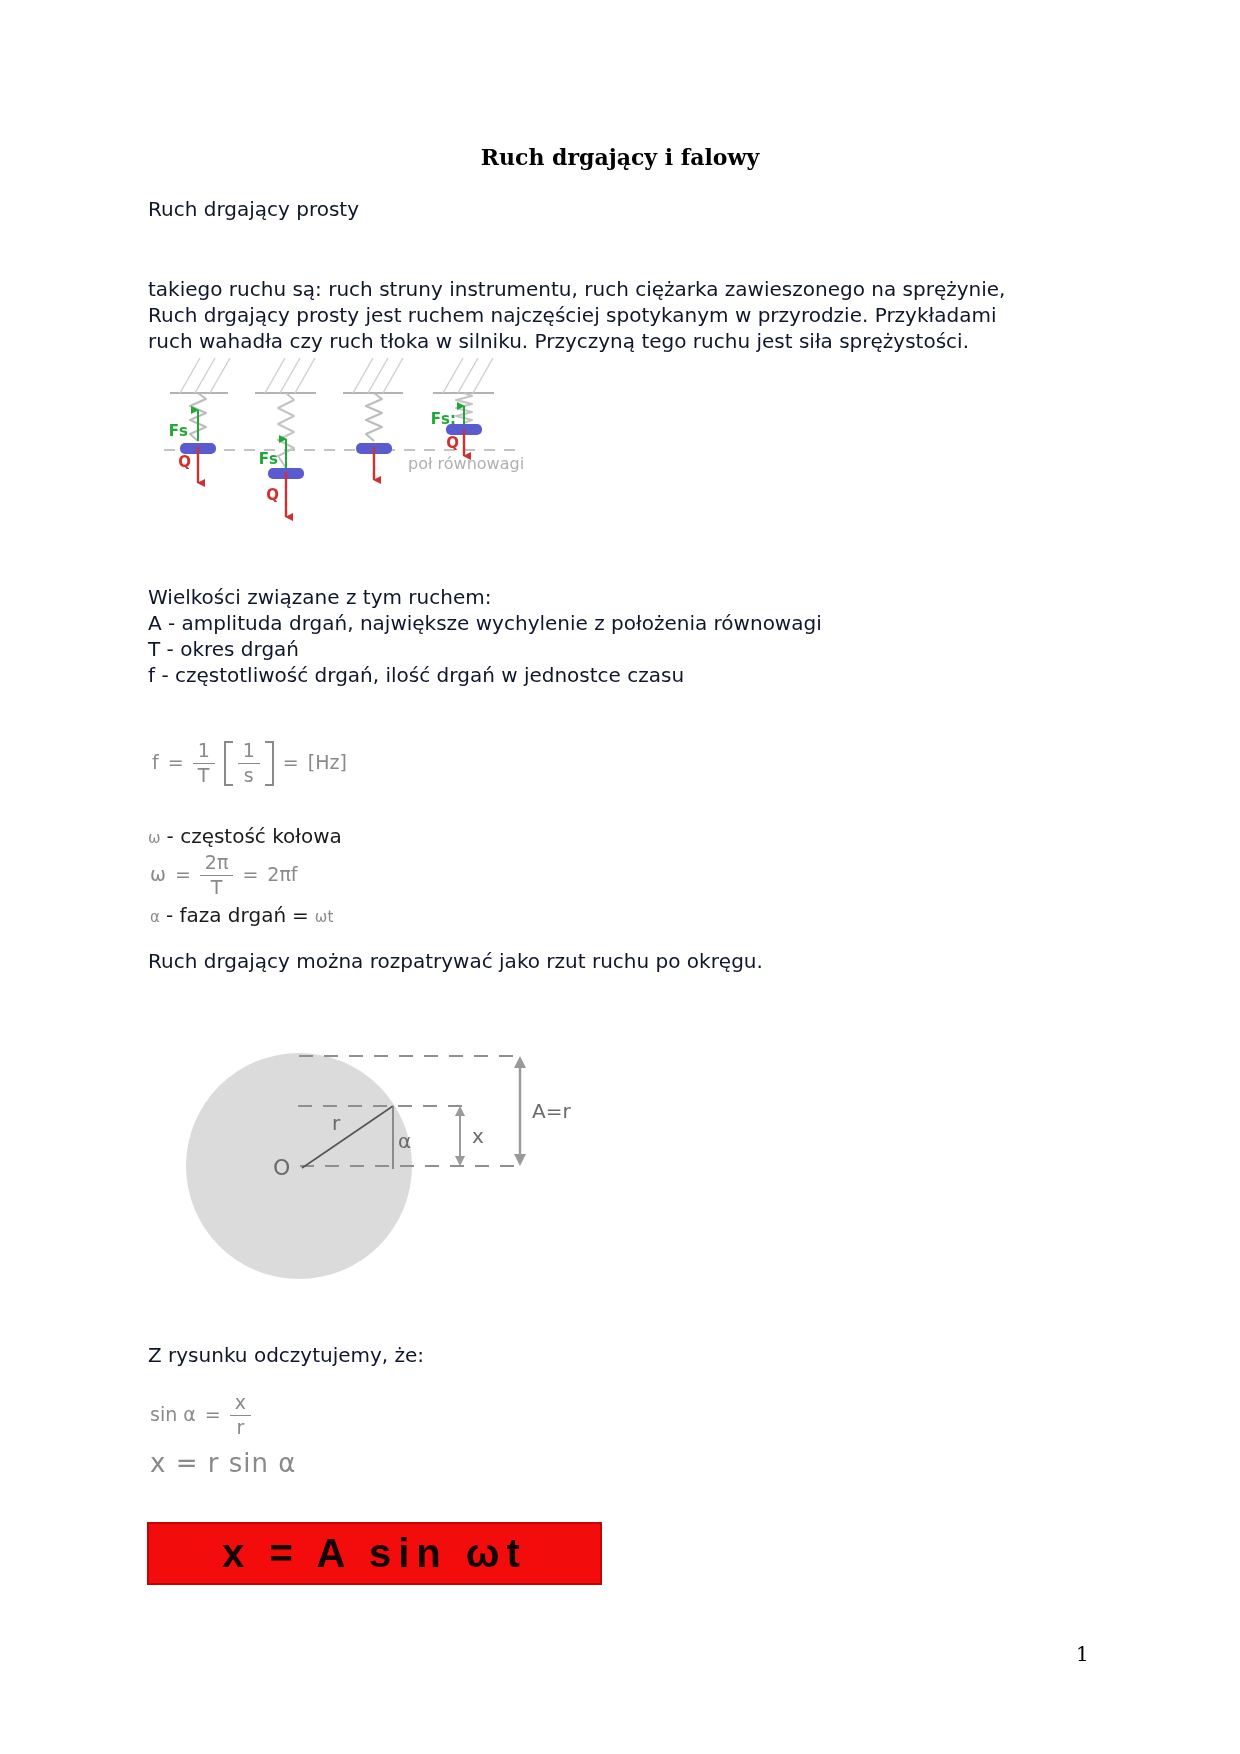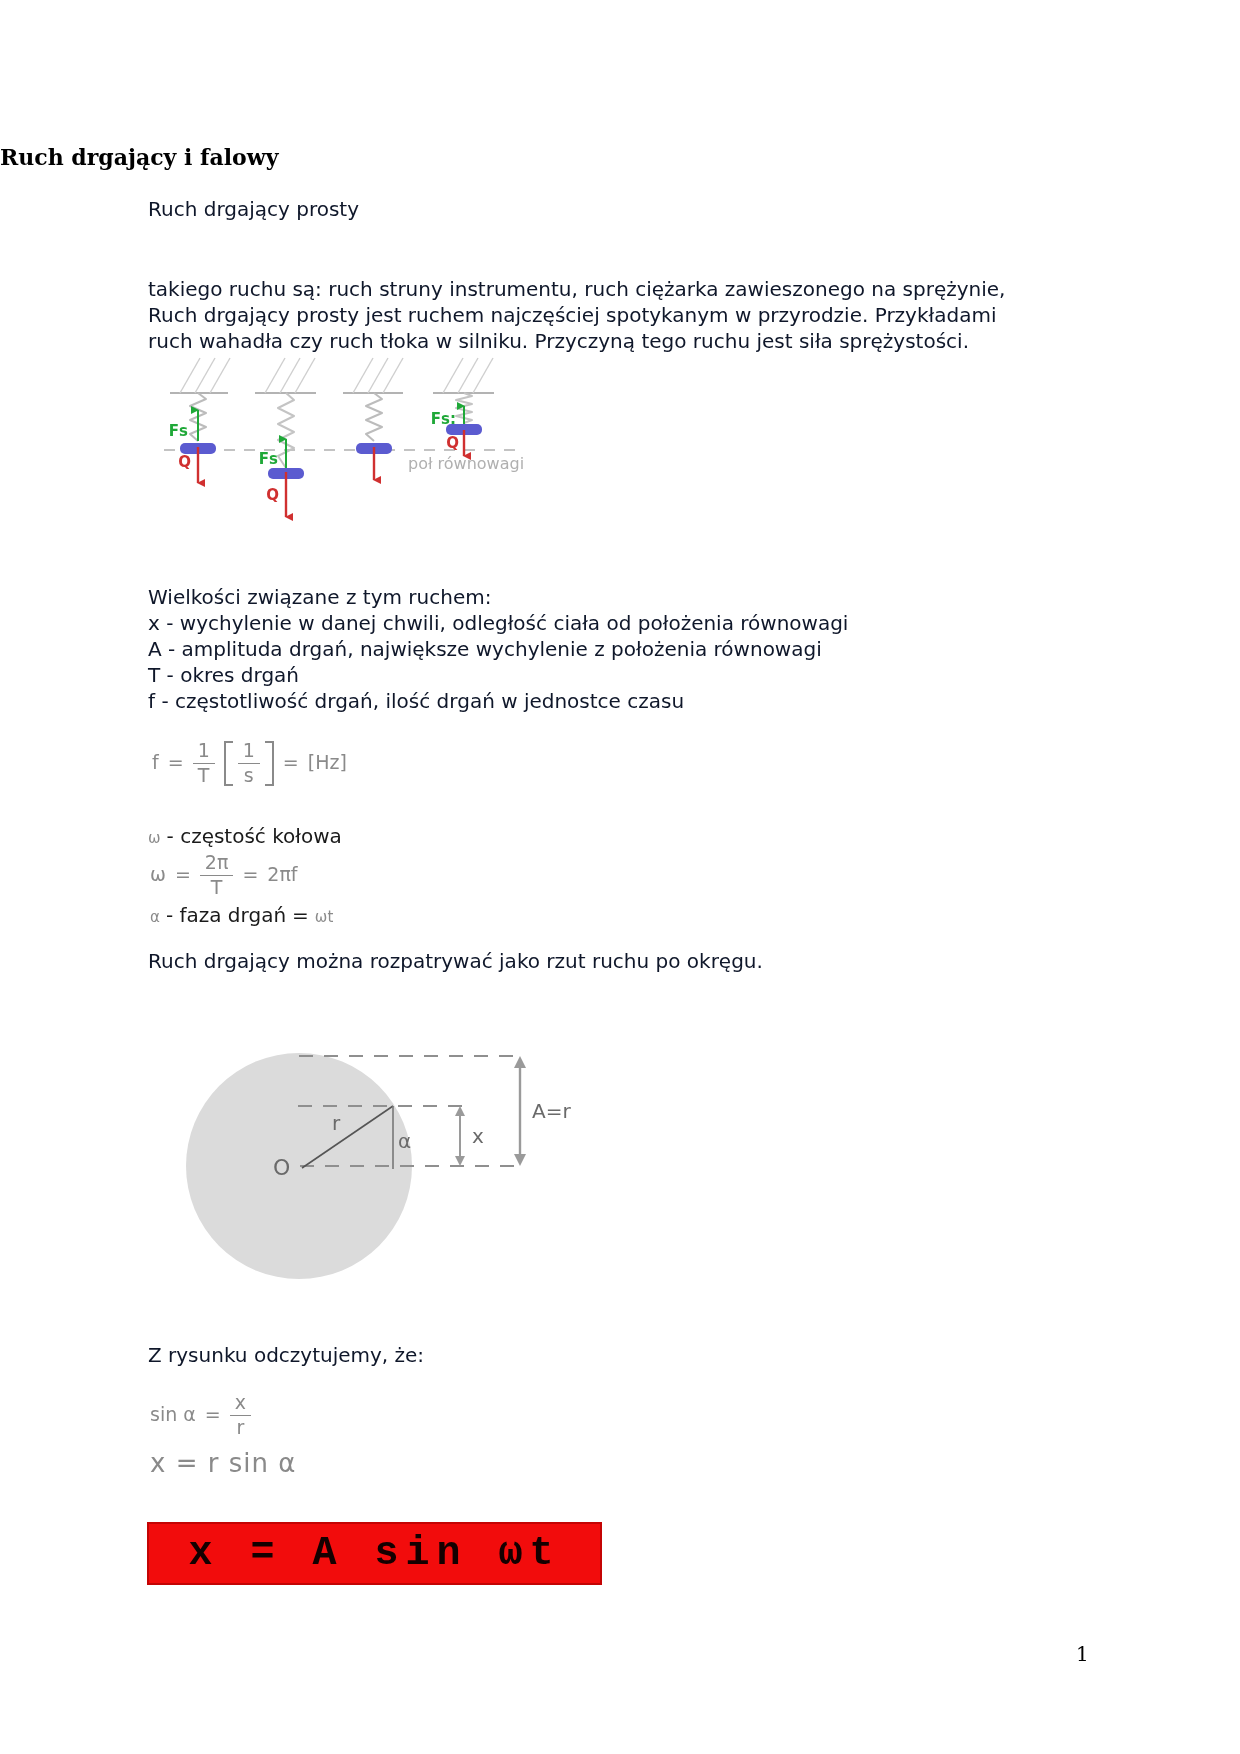--- a/index.html
+++ b/index.html
@@ -8,20 +8,21 @@
     width:1240px;height:1754px;
     background:#ffffff;
     font-family:"DejaVu Sans","Liberation Sans",sans-serif;
     color:#111;
     overflow:hidden;
     margin:0 auto;
   }
   .abs{position:absolute;}
   #doc-title{
     left:0;top:144px;width:1240px;
+    text-align:center;
     font-family:"DejaVu Serif","Liberation Serif",serif;
     font-weight:bold;font-size:22px;color:#000;
   }
   .body-text{font-size:20px;line-height:26px;color:#0f172a;}
   #subtitle{left:148px;top:196px;}
   #intro{left:148px;top:276px;width:960px;}
   #quantities{left:148px;top:584px;width:980px;}
   
   .formula{
     display:flex;align-items:center;gap:9px;
@@ -43,21 +44,21 @@
   #reading-text{left:148px;top:1342px;}
   #formula-sine{left:150px;top:1392px;}
   #formula-displacement{left:150px;top:1448px;font-size:26px;color:#8a8a8a;letter-spacing:1px;}
   
   #highlight-box{
     left:147px;top:1522px;width:455px;height:63px;
     display:flex;align-items:center;justify-content:center;
     border:2px solid #c40404;box-sizing:border-box;
   }
   #highlight-box span{
-    font-family:Liberation Mono, monospace;
+    font-family:Liberation Sans, sans-serif;
     font-weight:bold;font-size:40px;letter-spacing:7px;
   }
   #page-number{left:1076px;top:1642px;font-family:"DejaVu Serif","Liberation Serif",serif;font-size:20px;color:#000;}
   svg text{font-family:"DejaVu Sans","Liberation Sans",sans-serif;}
 </style>
 </head>
 <body>
 
 <div id="page">
 
@@ -129,21 +130,20 @@
       <line x1="374" y1="96" x2="374" y2="66" stroke="#1fa838" stroke-width="2" marker-end="url(#ar-green)"></line>
       <text x="366" y="84" font-size="15" font-weight="bold" fill="#1fa838" text-anchor="end">Fs:</text>
       <rect x="356" y="84" width="36" height="11" rx="5" fill="#5b5bd0"></rect>
       <line x1="374" y1="90" x2="374" y2="116" stroke="#d03030" stroke-width="2.4" marker-end="url(#ar-red)"></line>
       <text x="369" y="108" font-size="15" font-weight="bold" fill="#d03030" text-anchor="end">Q</text>
     </g>
   </svg>
 
   <div id="quantities" class="abs body-text">
     <div>Wielkości związane z tym ruchem:</div>
-    <div>x - wychylenie w danej chwili, odległość ciała od położenia równowagi</div>
     <div>A - amplituda drgań, największe wychylenie z położenia równowagi</div>
     <div>T - okres drgań</div>
     <div>f - częstotliwość drgań, ilość drgań w jednostce czasu</div>
   </div>
 
   <div id="formula-frequency" class="abs formula">
     <span>f</span>
     <span>=</span>
     <span class="frac">
       <span class="num">1</span>

